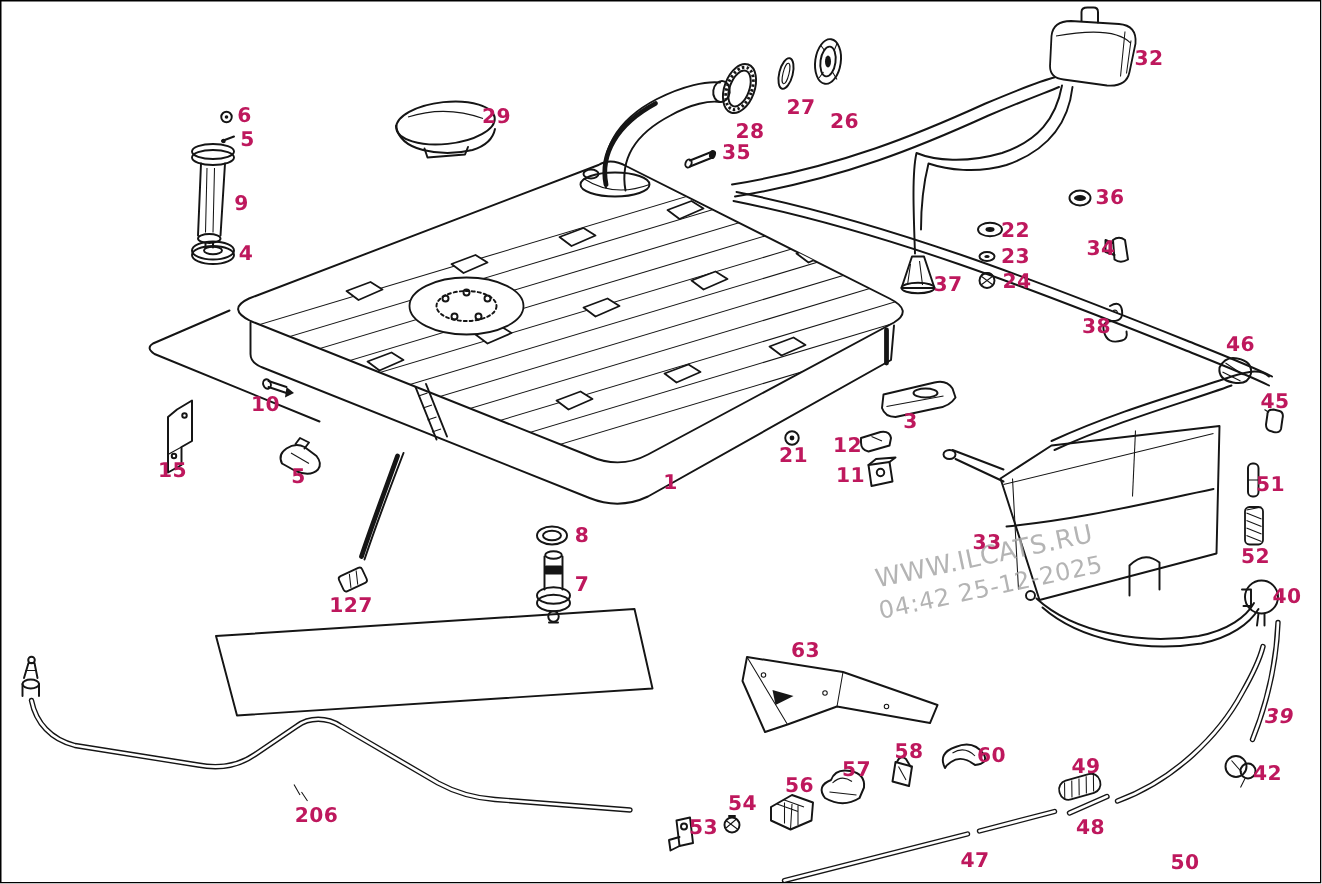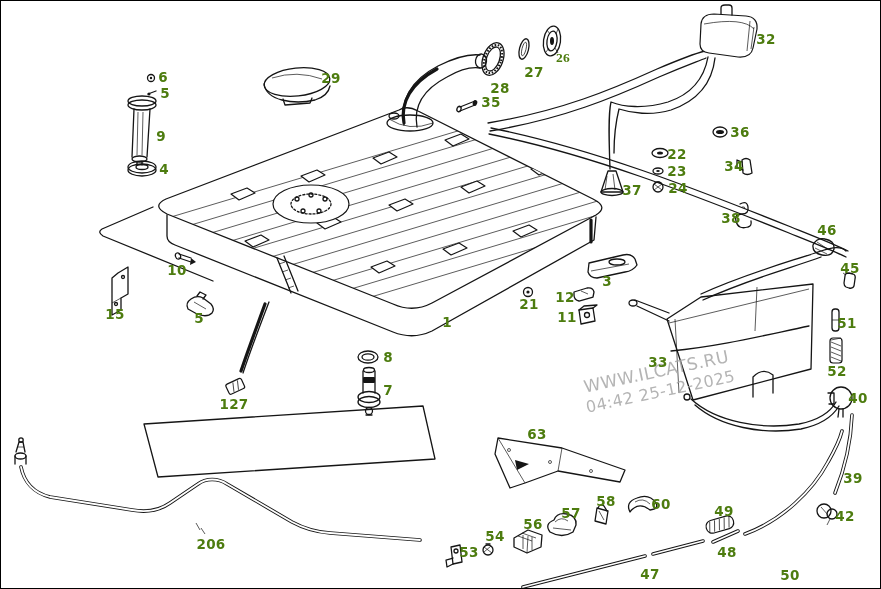--- a/index.html
+++ b/index.html
@@ -12,21 +12,21 @@
   .ln{fill:none;stroke:#151515;stroke-width:1.3;stroke-linecap:round;stroke-linejoin:round;}
   .thin{fill:none;stroke:#151515;stroke-width:0.7;}
   .thick{fill:none;stroke:#151515;stroke-width:3.2;stroke-linecap:round;}
   .wfill{fill:#fff;stroke:#151515;stroke-width:1.2;stroke-linejoin:round;}
   .dark{fill:#151515;stroke:none;}
   .pipe-o{fill:none;stroke:#151515;stroke-width:3.6;stroke-linecap:round;stroke-linejoin:round;}
   .pipe-i{fill:none;stroke:#ffffff;stroke-width:1.8;stroke-linecap:round;stroke-linejoin:round;}
   #labels-layer{position:absolute;left:0;top:0;width:100%;height:100%;pointer-events:none;}
   .part-label{
     position:absolute;transform:translate(-50%,-50%);
-    font-size:13.5px;font-weight:bold;color:#4d7c0f;letter-spacing:0.3px;
+    font-size:13.5px;font-weight:bold;color:#be185d;letter-spacing:0.3px;
     white-space:nowrap;
   }
   .watermark{
     position:absolute;left:548px;top:383px;width:215px;text-align:center;
     transform:rotate(-12deg);transform-origin:left top;
     line-height:1.25;pointer-events:none;opacity:0.85;
   }
   .watermark .wm1{font-size:17px;letter-spacing:0.5px;}
   .watermark .wm2{font-size:16px;letter-spacing:0.5px;}
 </style>
@@ -384,32 +384,32 @@
       <div class="part-label" style="left: 160px; top: 135px;">9</div>
       <div class="part-label" style="left: 176px; top: 269px;">10</div>
       <div class="part-label" style="left: 566px; top: 316px;">11</div>
       <div class="part-label" style="left: 564px; top: 296px;">12</div>
       <div class="part-label" style="left: 114px; top: 313px; text-align: right;">15</div>
       <div class="part-label" style="left: 198px; top: 317px;">5</div>
       <div class="part-label" style="left: 528px; top: 303px;">21</div>
       <div class="part-label" style="left: 676px; top: 153px;">22</div>
       <div class="part-label" style="left: 676px; top: 170px;">23</div>
       <div class="part-label" style="left: 677px; top: 187px;">24</div>
-      <div class="part-label" style="left: 562px; top: 57px; font-family: Liberation Serif, serif;">26</div>
+      <div class="part-label" style="left: 562px; top: 80px;">26</div>
       <div class="part-label" style="left: 533px; top: 71px;">27</div>
       <div class="part-label" style="left: 499px; top: 87px;">28</div>
       <div class="part-label" style="left: 330px; top: 77px;">29</div>
       <div class="part-label" style="left: 765px; top: 38px;">32</div>
       <div class="part-label" style="left: 657px; top: 361px;">33</div>
       <div class="part-label" style="left: 733px; top: 165px;">34</div>
       <div class="part-label" style="left: 490px; top: 101px;">35</div>
       <div class="part-label" style="left: 739px; top: 131px;">36</div>
       <div class="part-label" style="left: 631px; top: 189px;">37</div>
       <div class="part-label" style="left: 730px; top: 217px;">38</div>
-      <div class="part-label" style="left: 852px; top: 477px;">39</div>
+      <div class="part-label" style="left: 852px; top: 477px; font-style: italic;">39</div>
       <div class="part-label" style="left: 857px; top: 397px;">40</div>
       <div class="part-label" style="left: 844px; top: 515px;">42</div>
       <div class="part-label" style="left: 849px; top: 267px;">45</div>
       <div class="part-label" style="left: 826px; top: 229px;">46</div>
       <div class="part-label" style="left: 649px; top: 573px;">47</div>
       <div class="part-label" style="left: 726px; top: 551px;">48</div>
       <div class="part-label" style="left: 723px; top: 510px;">49</div>
       <div class="part-label" style="left: 789px; top: 528px; margin-top: 46px;">50</div>
       <div class="part-label" style="left: 846px; top: 322px;">51</div>
       <div class="part-label" style="left: 836px; top: 370px;">52</div>

